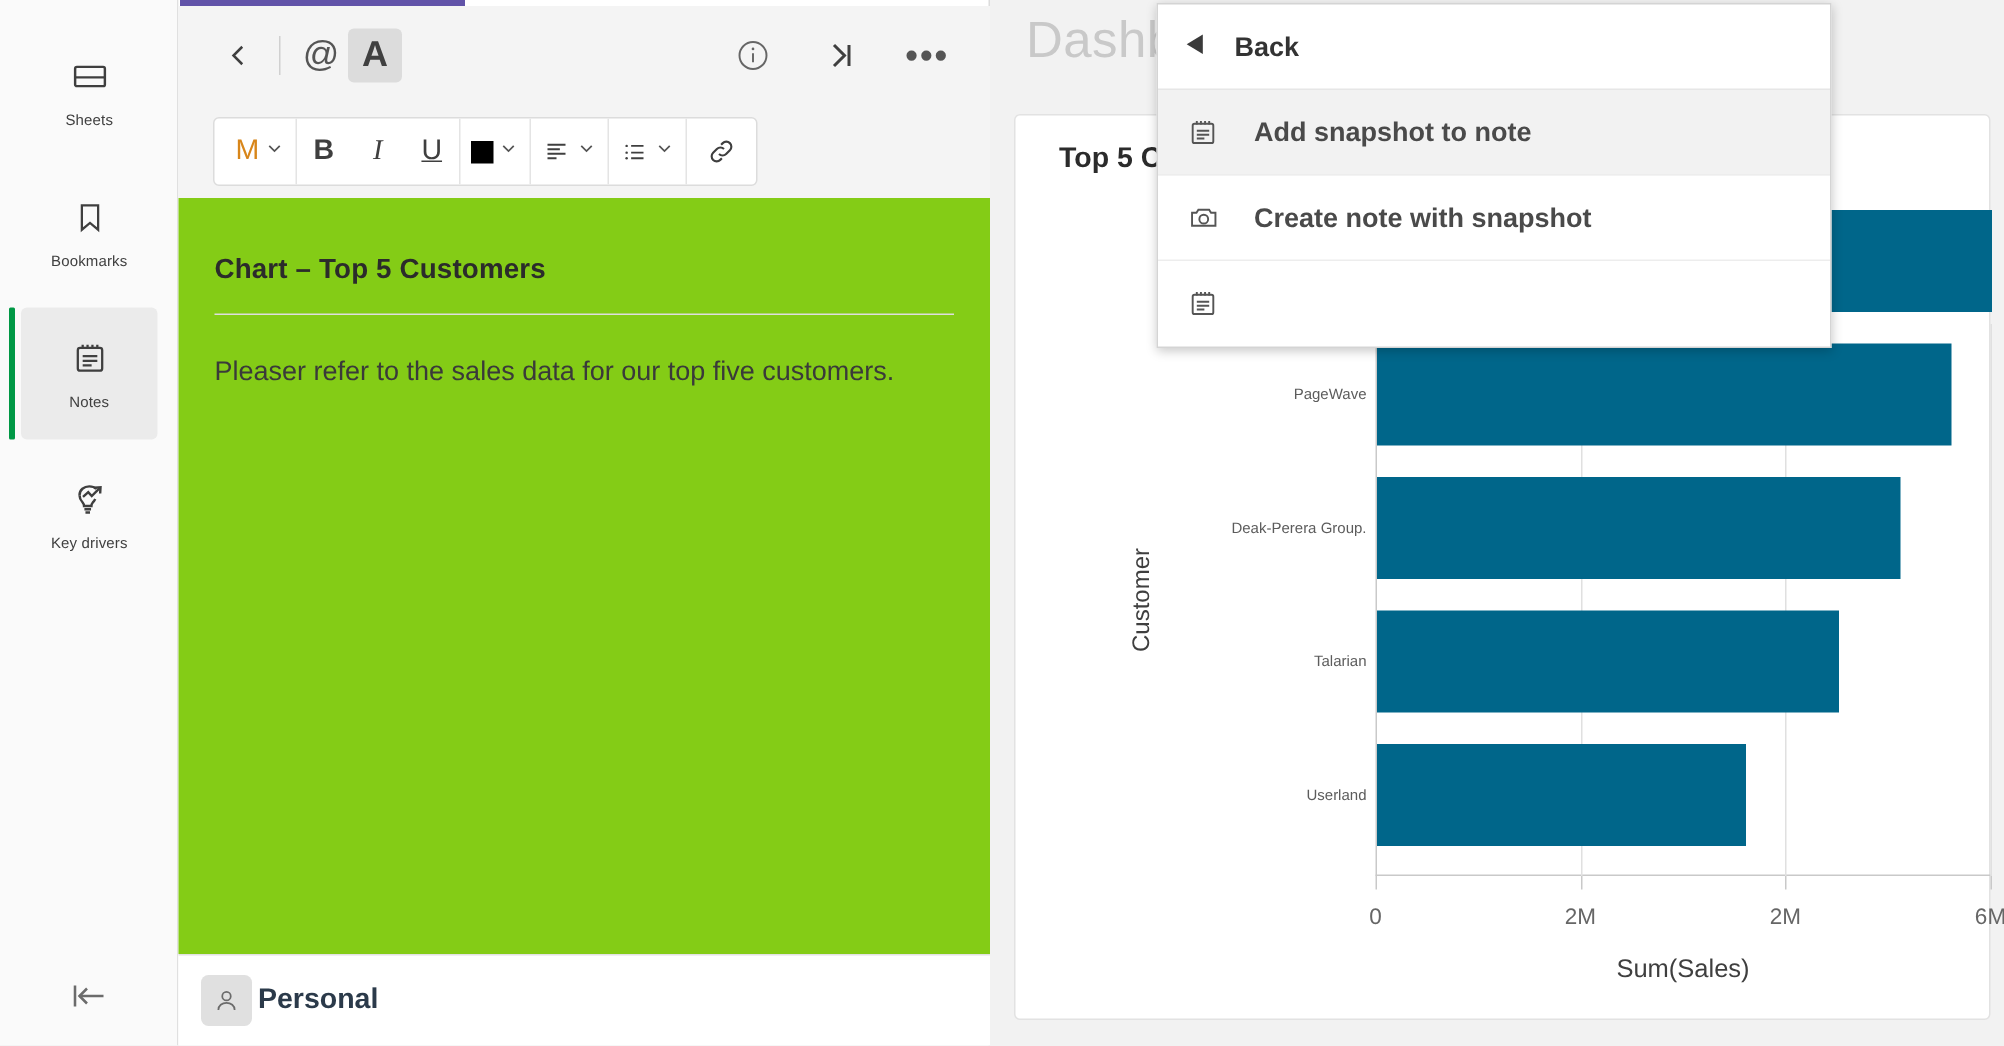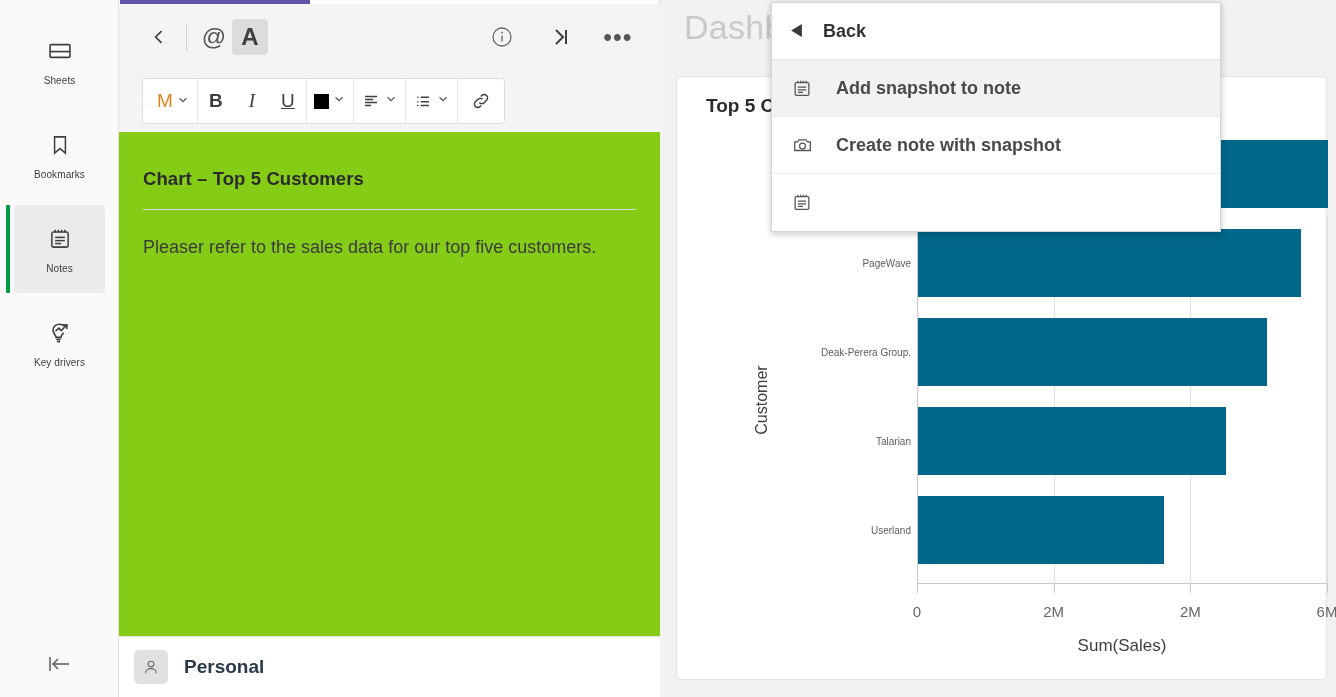--- a/index.html
+++ b/index.html
@@ -110,21 +110,21 @@
   .note-title {
     font-size: 18.5px; font-weight: 700; color: #2b2b2b;
     letter-spacing: .1px;
   }
   .note-rule { height: 1px; background: #dedede; margin: 19px 0 24px 0; }
   .note-text { font-size: 18px; color: #3a3a3a; line-height: 1.45; }
 
   .note-footer {
     position: absolute; left: 0; bottom: 0; width: 541px; height: 61px;
     background: #ffffff; border-top: 1px solid #e2e2e2;
-    display: flex; align-items: center; padding-left: 15px; gap: 16px;
+    display: flex; align-items: center; padding-left: 15px; gap: 4px;
   }
   .avatar {
     width: 34px; height: 34px; border-radius: 5px; background: #e0e0e0;
     display: flex; align-items: center; justify-content: center; color: #6b6b6b;
   }
   .footer-name { font-size: 19px; font-weight: 700; color: #2b3a4a; }
 
   
   .dash {
     position: absolute; left: 660px; top: 0; width: 676px; height: 697px;

